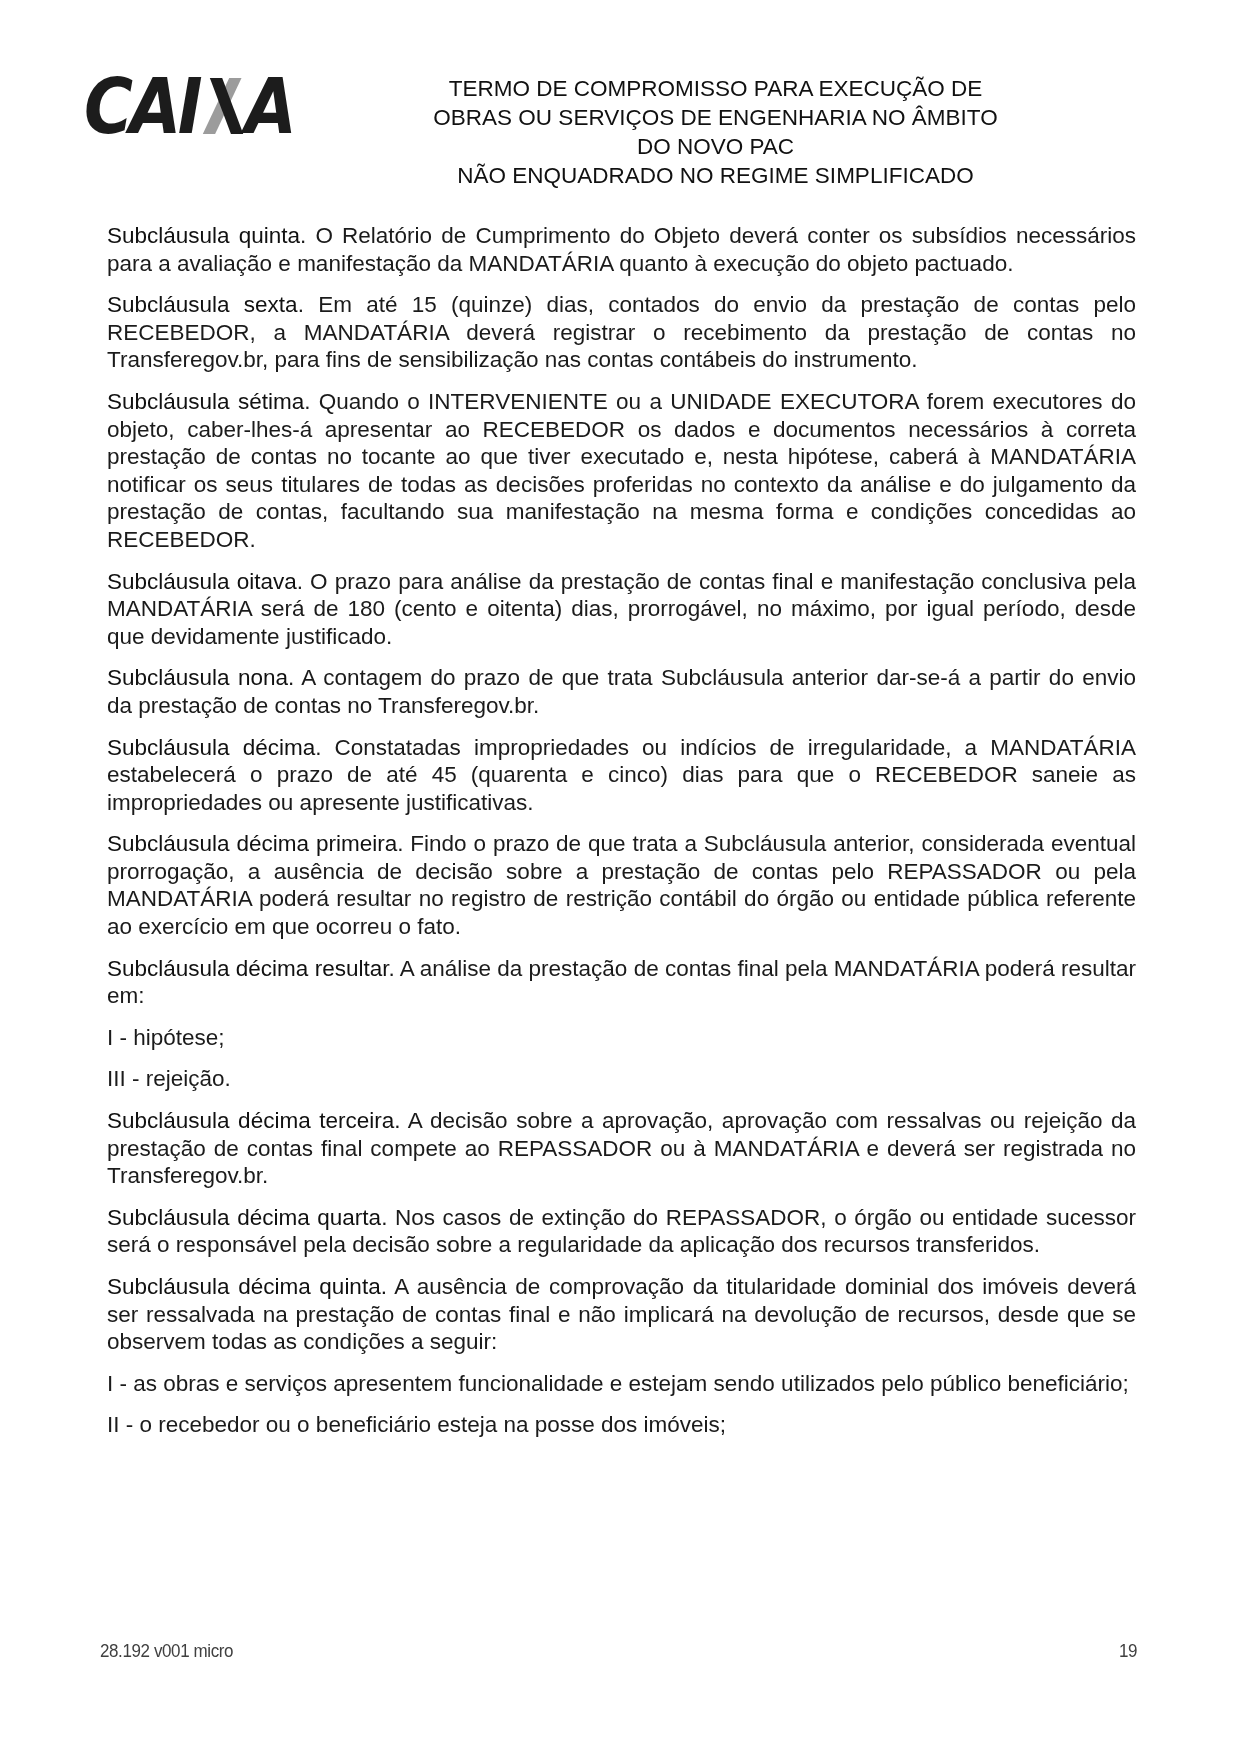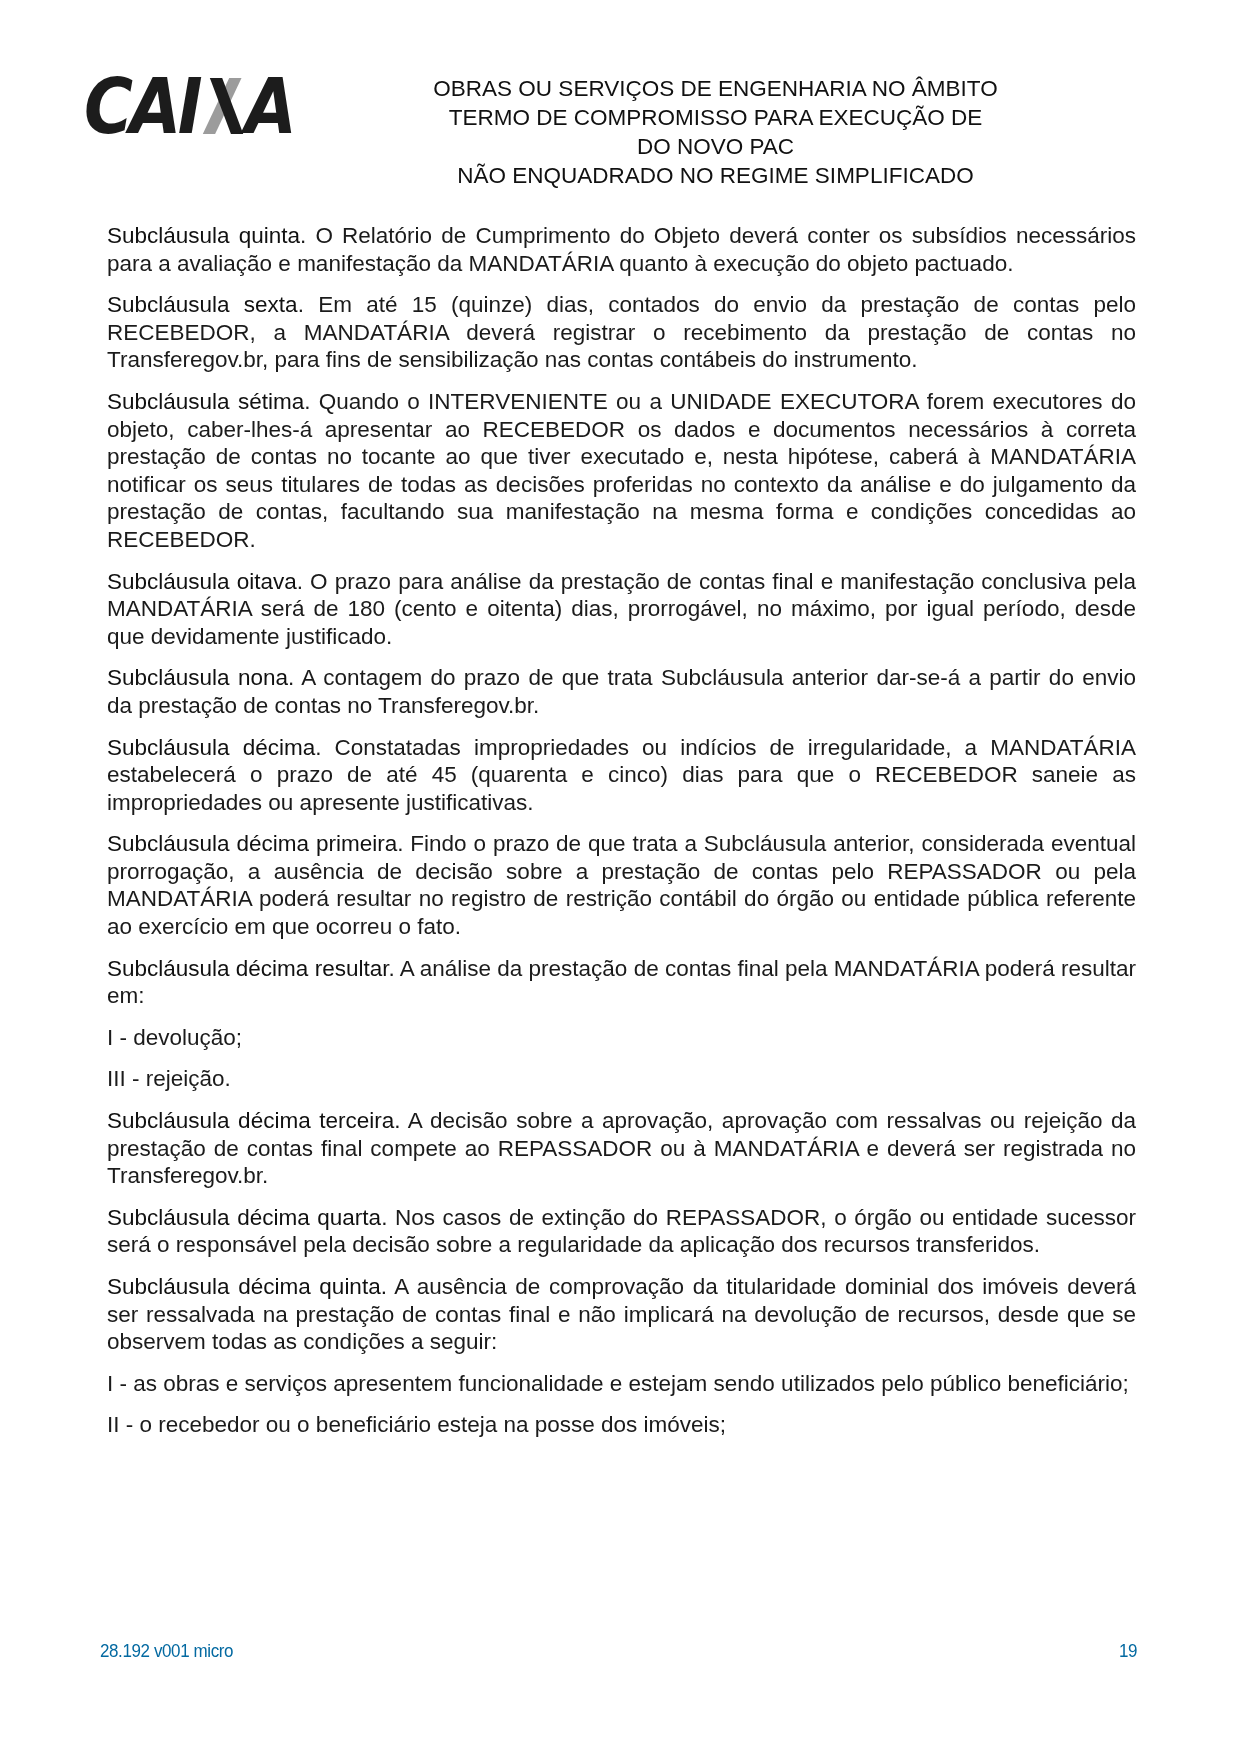--- a/index.html
+++ b/index.html
@@ -37,54 +37,54 @@
     position:absolute;top:222px;left:107px;right:105px;
     font-size:22.5px;line-height:27.6px;
     text-align:justify;
   }
   .doc-body p{margin:0 0 14px 0;}
   .doc-body b{font-weight:normal;color:#111;}
   
   .footer{
     position:absolute;left:100px;right:104px;top:1642px;
     display:flex;justify-content:space-between;
-    font-size:17px;letter-spacing:-0.4px;color:#0369a1;
+    font-size:17px;letter-spacing:-0.4px;color:#404040;
     transform:scaleY(1.05);
   }
 </style>
 </head>
 <body>
 
 <div class="page">
 
   <div class="header">
     <div class="logo">
       <span class="ltr">CAI</span><svg class="logo-x" viewBox="0 0 46 56" aria-hidden="true">
         <polygon points="30,0 44,0 14,56 0,56" fill="#9c9c9c"></polygon>
         <polygon points="8,0 22,0 46,56 32,56" fill="#1c1c1c"></polygon>
       </svg><span class="ltr">A</span>
     </div>
     <div class="title">
+        <div>TERMO DE COMPROMISSO PARA EXECUÇÃO DE</div>
         <div>OBRAS OU SERVIÇOS DE ENGENHARIA NO ÂMBITO</div>
-        <div>TERMO DE COMPROMISSO PARA EXECUÇÃO DE</div>
         <div>DO NOVO PAC</div>
         <div>NÃO ENQUADRADO NO REGIME SIMPLIFICADO</div>
       </div>
   </div>
 
   <div class="doc-body">
       <p><b>Subcláusula quinta</b>. O Relatório de Cumprimento do Objeto deverá conter os subsídios necessários para a avaliação e manifestação da MANDATÁRIA quanto à execução do objeto pactuado.</p>
       <p><b>Subcláusula sexta</b>. Em até 15 (quinze) dias, contados do envio da prestação de contas pelo RECEBEDOR, a MANDATÁRIA deverá registrar o recebimento da prestação de contas no Transferegov.br, para fins de sensibilização nas contas contábeis do instrumento.</p>
       <p><b>Subcláusula sétima</b>. Quando o INTERVENIENTE ou a UNIDADE EXECUTORA forem executores do objeto, caber-lhes-á apresentar ao RECEBEDOR os dados e documentos necessários à correta prestação de contas no tocante ao que tiver executado e, nesta hipótese, caberá à MANDATÁRIA notificar os seus titulares de todas as decisões proferidas no contexto da análise e do julgamento da prestação de contas, facultando sua manifestação na mesma forma e condições concedidas ao RECEBEDOR.</p>
       <p><b>Subcláusula oitava</b>. O prazo para análise da prestação de contas final e manifestação conclusiva pela MANDATÁRIA será de 180 (cento e oitenta) dias, prorrogável, no máximo, por igual período, desde que devidamente justificado.</p>
       <p><b>Subcláusula nona</b>. A contagem do prazo de que trata Subcláusula anterior dar-se-á a partir do envio da prestação de contas no Transferegov.br.</p>
       <p><b>Subcláusula décima</b>. Constatadas impropriedades ou indícios de irregularidade, a MANDATÁRIA estabelecerá o prazo de até 45 (quarenta e cinco) dias para que o RECEBEDOR saneie as impropriedades ou apresente justificativas.</p>
       <p><b>Subcláusula décima primeira</b>. Findo o prazo de que trata a Subcláusula anterior, considerada eventual prorrogação, a ausência de decisão sobre a prestação de contas pelo REPASSADOR ou pela MANDATÁRIA poderá resultar no registro de restrição contábil do órgão ou entidade pública referente ao exercício em que ocorreu o fato.</p>
       <p><b>Subcláusula décima resultar</b>. A análise da prestação de contas final pela MANDATÁRIA poderá resultar em:</p>
-      <p>I - devolução;</p>
+      <p>I - hipótese;</p>
       <p>III - rejeição.</p>
       <p><b>Subcláusula décima terceira.</b> A decisão sobre a aprovação, aprovação com ressalvas ou rejeição da prestação de contas final compete ao REPASSADOR ou à MANDATÁRIA e deverá ser registrada no Transferegov.br.</p>
       <p><b>Subcláusula décima quarta</b>. Nos casos de extinção do REPASSADOR, o órgão ou entidade sucessor será o responsável pela decisão sobre a regularidade da aplicação dos recursos transferidos.</p>
       <p><b>Subcláusula décima quinta.</b> A ausência de comprovação da titularidade dominial dos imóveis deverá ser ressalvada na prestação de contas final e não implicará na devolução de recursos, desde que se observem todas as condições a seguir:</p>
       <p>I - as obras e serviços apresentem funcionalidade e estejam sendo utilizados pelo público beneficiário;</p>
       <p>II - o recebedor ou o beneficiário esteja na posse dos imóveis;</p>
     </div>
 
   <div class="footer">
     <span>28.192 v001 micro</span>

